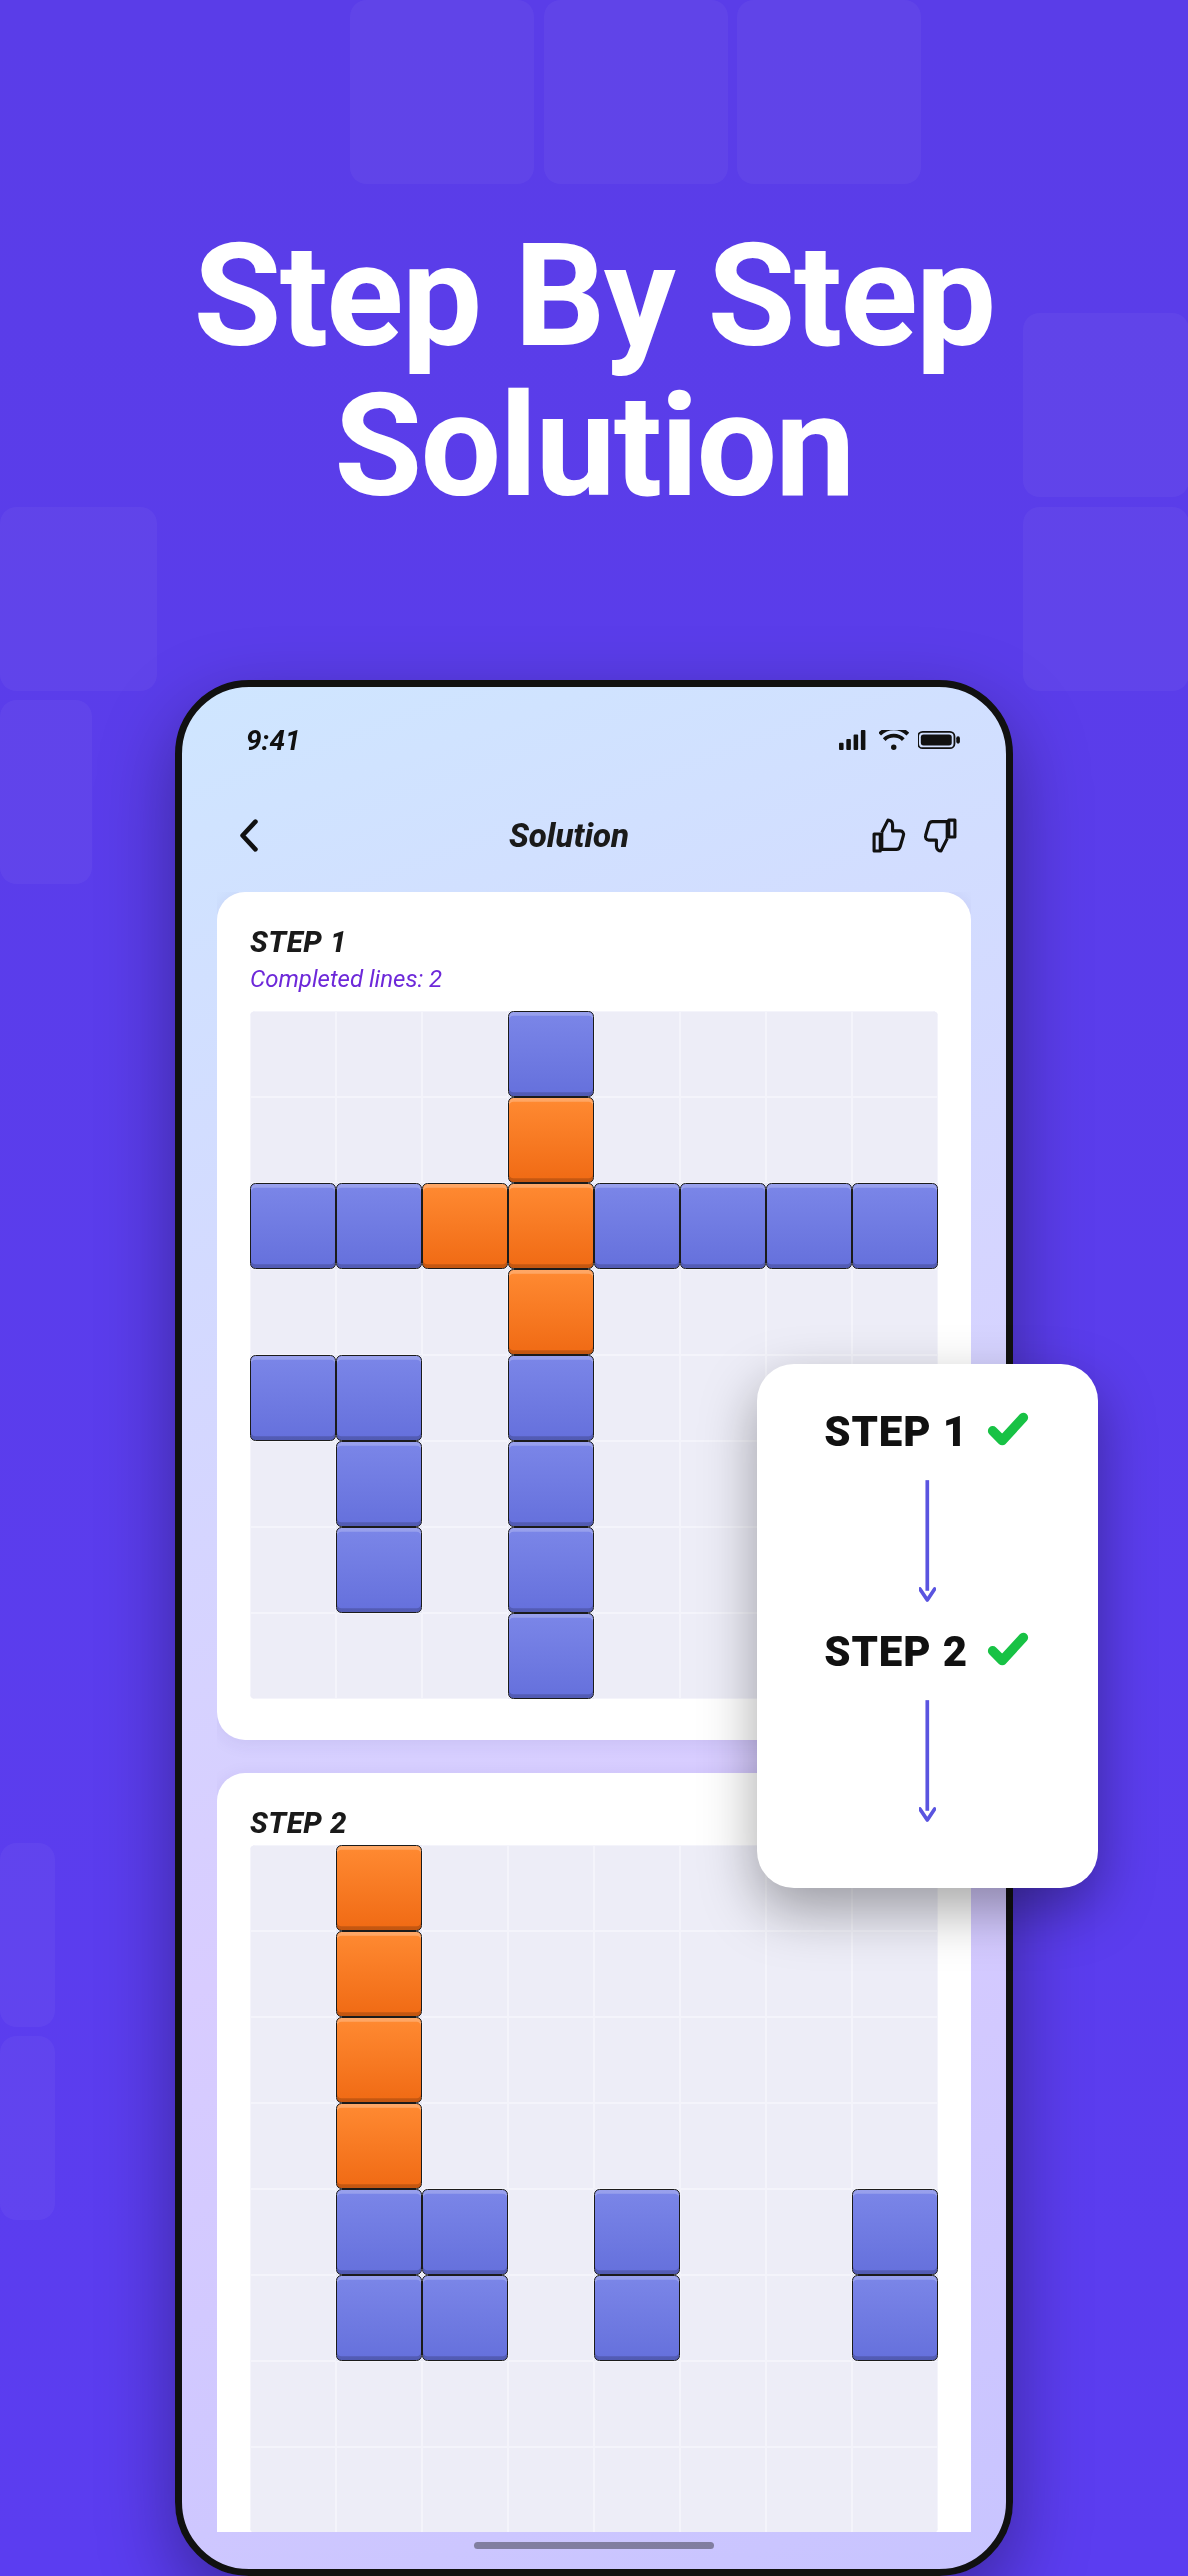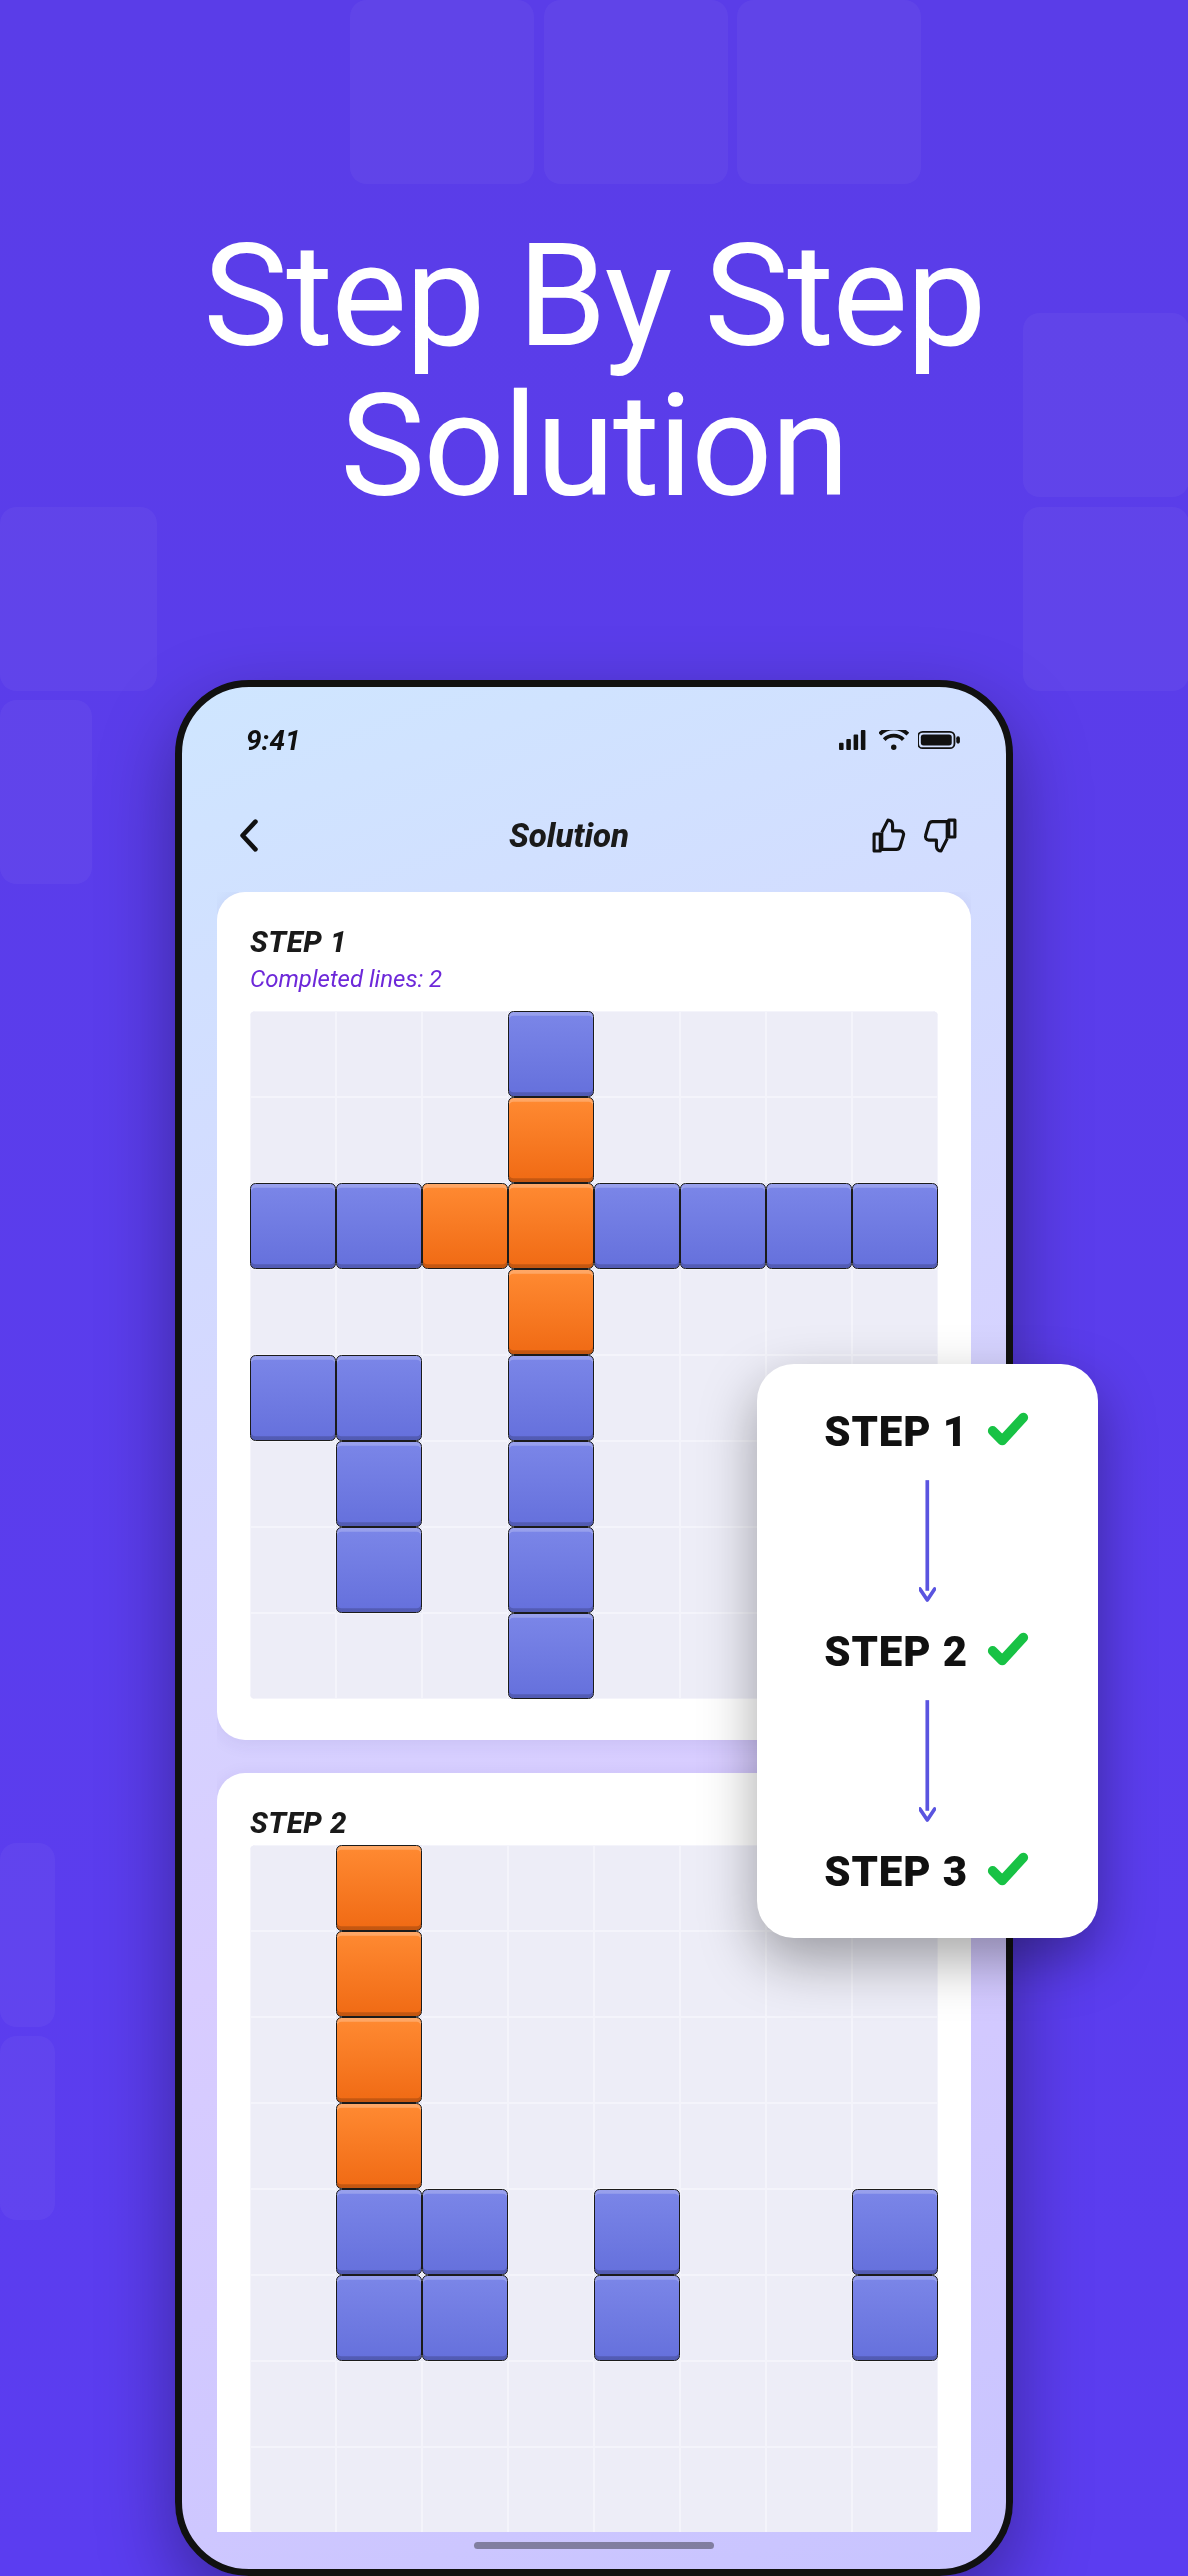--- a/index.html
+++ b/index.html
@@ -18,21 +18,21 @@
   .bgtile {
     position: absolute;
     background: rgba(255,255,255,0.04);
     border-radius: 16.6px;
   }
   .hero-title {
     position: absolute;
     top: 221px; left: 0; right: 0;
     text-align: center;
     color: #fff;
-    font-weight: 400;
+    font-weight: 700;
     font-size: 143px;
     line-height: 1.05;
     letter-spacing: -1.8px;
   }
   
   .phone {
     position: absolute;
     top: 680px;
     left: 175px;
     width: 838px;
@@ -394,22 +394,16 @@
       <span class="check"><svg viewBox="0 0 24 24">
             <path d="M4 13l5 5L20 6" stroke="#18c245" stroke-width="5" fill="none" stroke-linecap="round" stroke-linejoin="round"></path>
           </svg></span>
     </div>
     <div class="arrow-wrap">
       <svg viewBox="0 0 18 132">
           <line x1="9" y1="0" x2="9" y2="120" stroke="#5a54e0" stroke-width="4"></line>
           <path d="M1 118 L9 130 L17 118" fill="none" stroke="#5a54e0" stroke-width="4" stroke-linecap="round" stroke-linejoin="round"></path>
         </svg>
     </div>
-    <div class="step-row">
-      <span class="step-label">STEP 3</span>
-      <span class="check"><svg viewBox="0 0 24 24">
-            <path d="M4 13l5 5L20 6" stroke="#18c245" stroke-width="5" fill="none" stroke-linecap="round" stroke-linejoin="round"></path>
-          </svg></span>
-    </div>
   </div>
 
 </div>
 
 
 </body></html>

